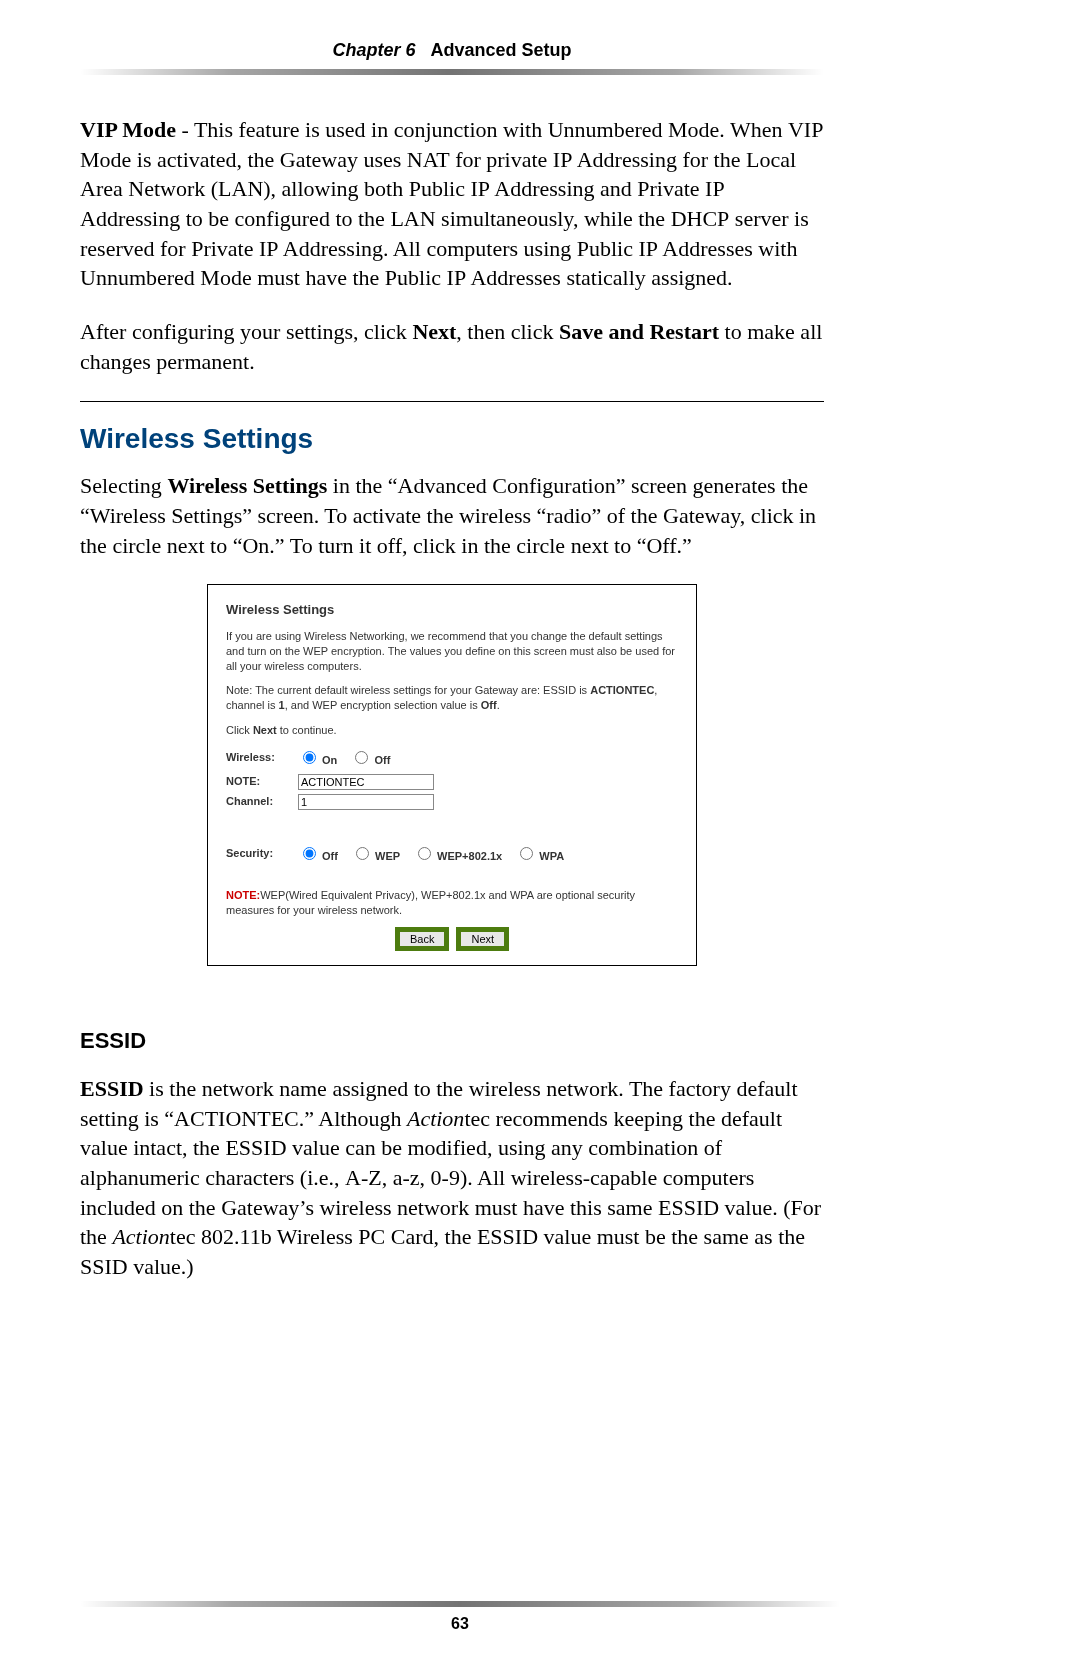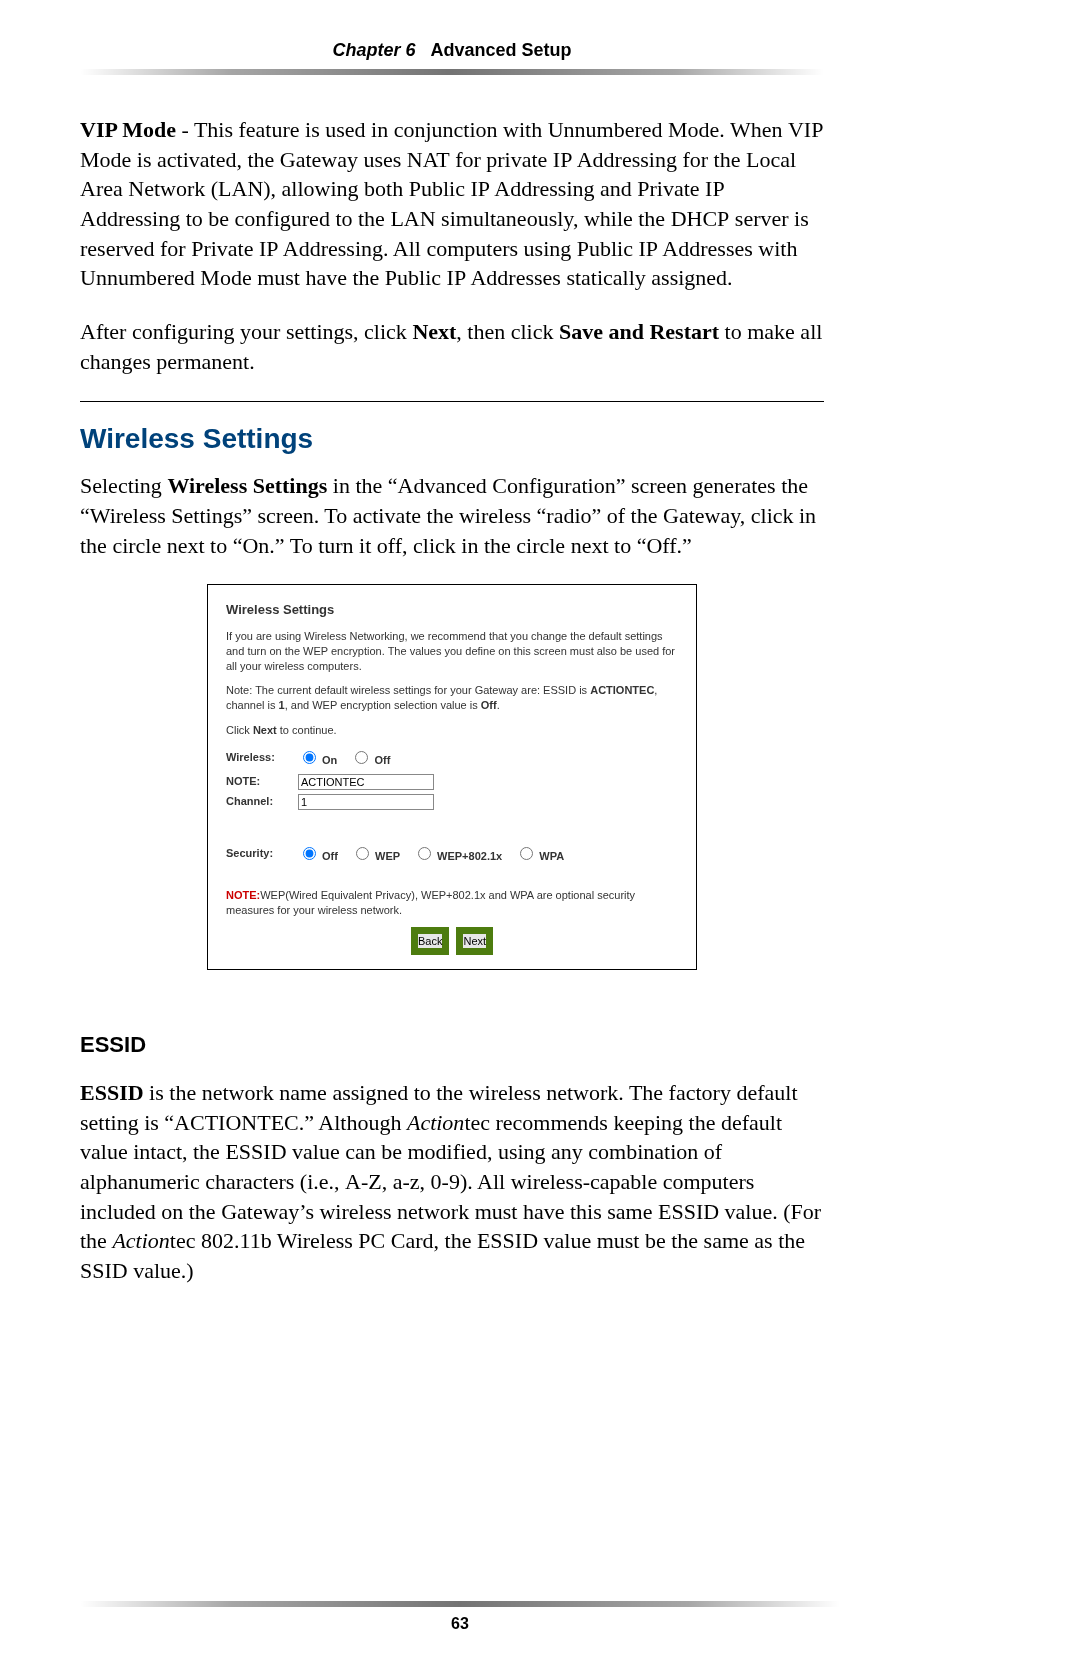--- a/index.html
+++ b/index.html
@@ -116,22 +116,22 @@
     border: 1px solid #888;
     background: #fff;
   }
   .panel .btn-row {
     text-align: center;
     margin-top: 6px;
   }
   .panel button {
     font-family: Arial, sans-serif;
     font-size: 11px;
-    padding: 1px 0;
-    border: 7px solid #4d7c0f;
+    padding: 1px 10px;
+    border: 5px solid #4d7c0f;
     background: #e8e8e8;
     margin: 0 2px;
   }
 
   .footer {
     position: absolute;
     left: 80px;
     right: 64px;
     bottom: 36px;
   }

